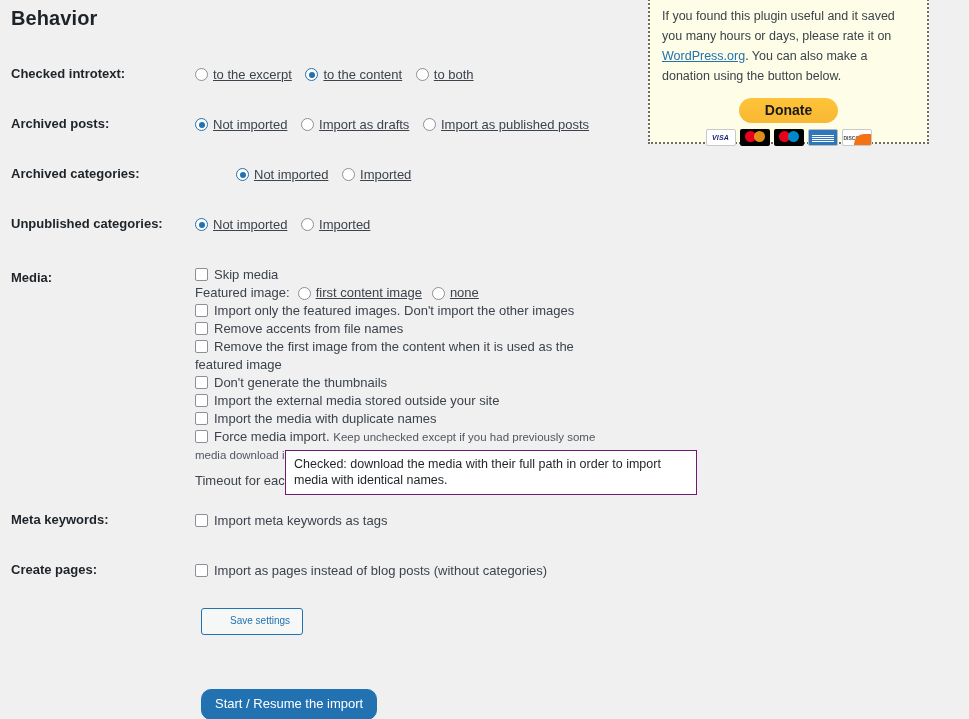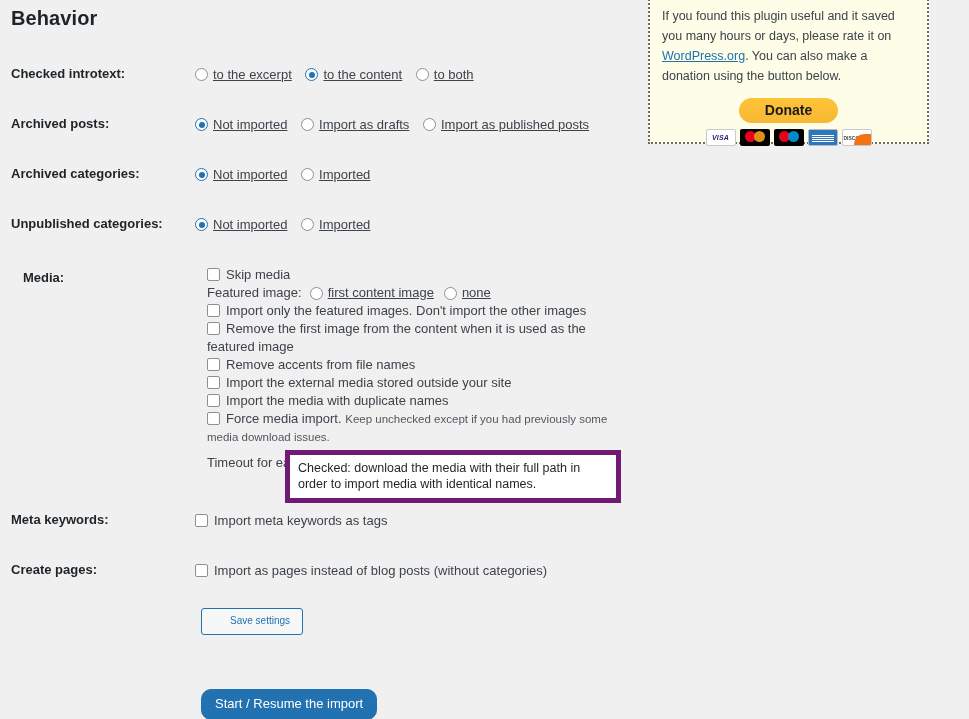--- a/index.html
+++ b/index.html
@@ -134,23 +134,23 @@
     color: #2c3338;
     padding: 0 6px;
     box-sizing: border-box;
   }
 
   
   .tooltip {
     position: absolute;
     left: 285px;
     top: 450px;
-    width: 336px;
-    background: #fff;
-    border: 5px solid #701a75;
+    width: 412px;
+    background: #fff;
+    border: 1px solid #701a75;
     box-sizing: border-box;
     padding: 5px 8px 6px 8px;
     font-size: 12.5px;
     line-height: 16px;
     color: #1d2327;
     z-index: 40;
   }
 
   
   .btn-save {
@@ -344,21 +344,21 @@
         <span class="radio"></span>
         <span class="opt-label">Import as drafts</span>
       </label>
       <label class="opt">
         <span class="radio"></span>
         <span class="opt-label">Import as published posts</span>
       </label>
     </div>
   </div>
 
-  <div class="form-row" style="height:50px;">
+  <div class="form-row" style="height:50px;gap:41px;">
     <div class="row-label">Archived categories:</div>
     <div class="row-field">
       <label class="opt">
         <span class="radio checked"></span>
         <span class="opt-label">Not imported</span>
       </label>
       <label class="opt">
         <span class="radio"></span>
         <span class="opt-label">Imported</span>
       </label>
@@ -372,21 +372,21 @@
         <span class="radio checked"></span>
         <span class="opt-label">Not imported</span>
       </label>
       <label class="opt">
         <span class="radio"></span>
         <span class="opt-label">Imported</span>
       </label>
     </div>
   </div>
 
-  <div class="form-row" style="height:246px;padding-left:12px;">
+  <div class="form-row" style="height:246px;">
     <div class="row-label" style="padding-top:4px;">Media:</div>
     <div class="row-field media-list">
 
       <div class="media-line">
         <span class="cbx"></span><span class="opt-label">Skip media</span>
       </div>
 
       <div class="featured-row">
         <span class="lbl opt-label">Featured image:</span>
         <label class="opt">
@@ -396,28 +396,31 @@
         <label class="opt">
           <span class="radio"></span>
           <span class="opt-label">none</span>
         </label>
       </div>
 
       <div class="media-line">
         <span class="cbx"></span><span class="opt-label">Import only the featured images. Don't import the other images</span>
       </div>
 
+      <div class="media-line">
+        <span class="cbx"></span><span class="opt-label">Remove accents from file names</span>
+      </div>
+
       <div class="media-line" style="width:420px;">
         <span class="cbx"></span><span class="opt-label">Remove the first image from the content when it is used as the featured image</span>
       </div>
 
       <div class="media-line">
-        <span class="cbx"></span><span class="opt-label">Remove accents from file names</span>
-      </div>
-
+        <span class="cbx"></span><span class="opt-label">Don't generate the thumbnails</span>
+      </div>
 
       <div class="media-line">
         <span class="cbx"></span><span class="opt-label">Import the external media stored outside your site</span>
       </div>
 
       <div class="media-line">
         <span class="cbx"></span><span class="opt-label">Import the media with duplicate names</span>
       </div>
 
       <div class="media-line" style="width:420px;">

